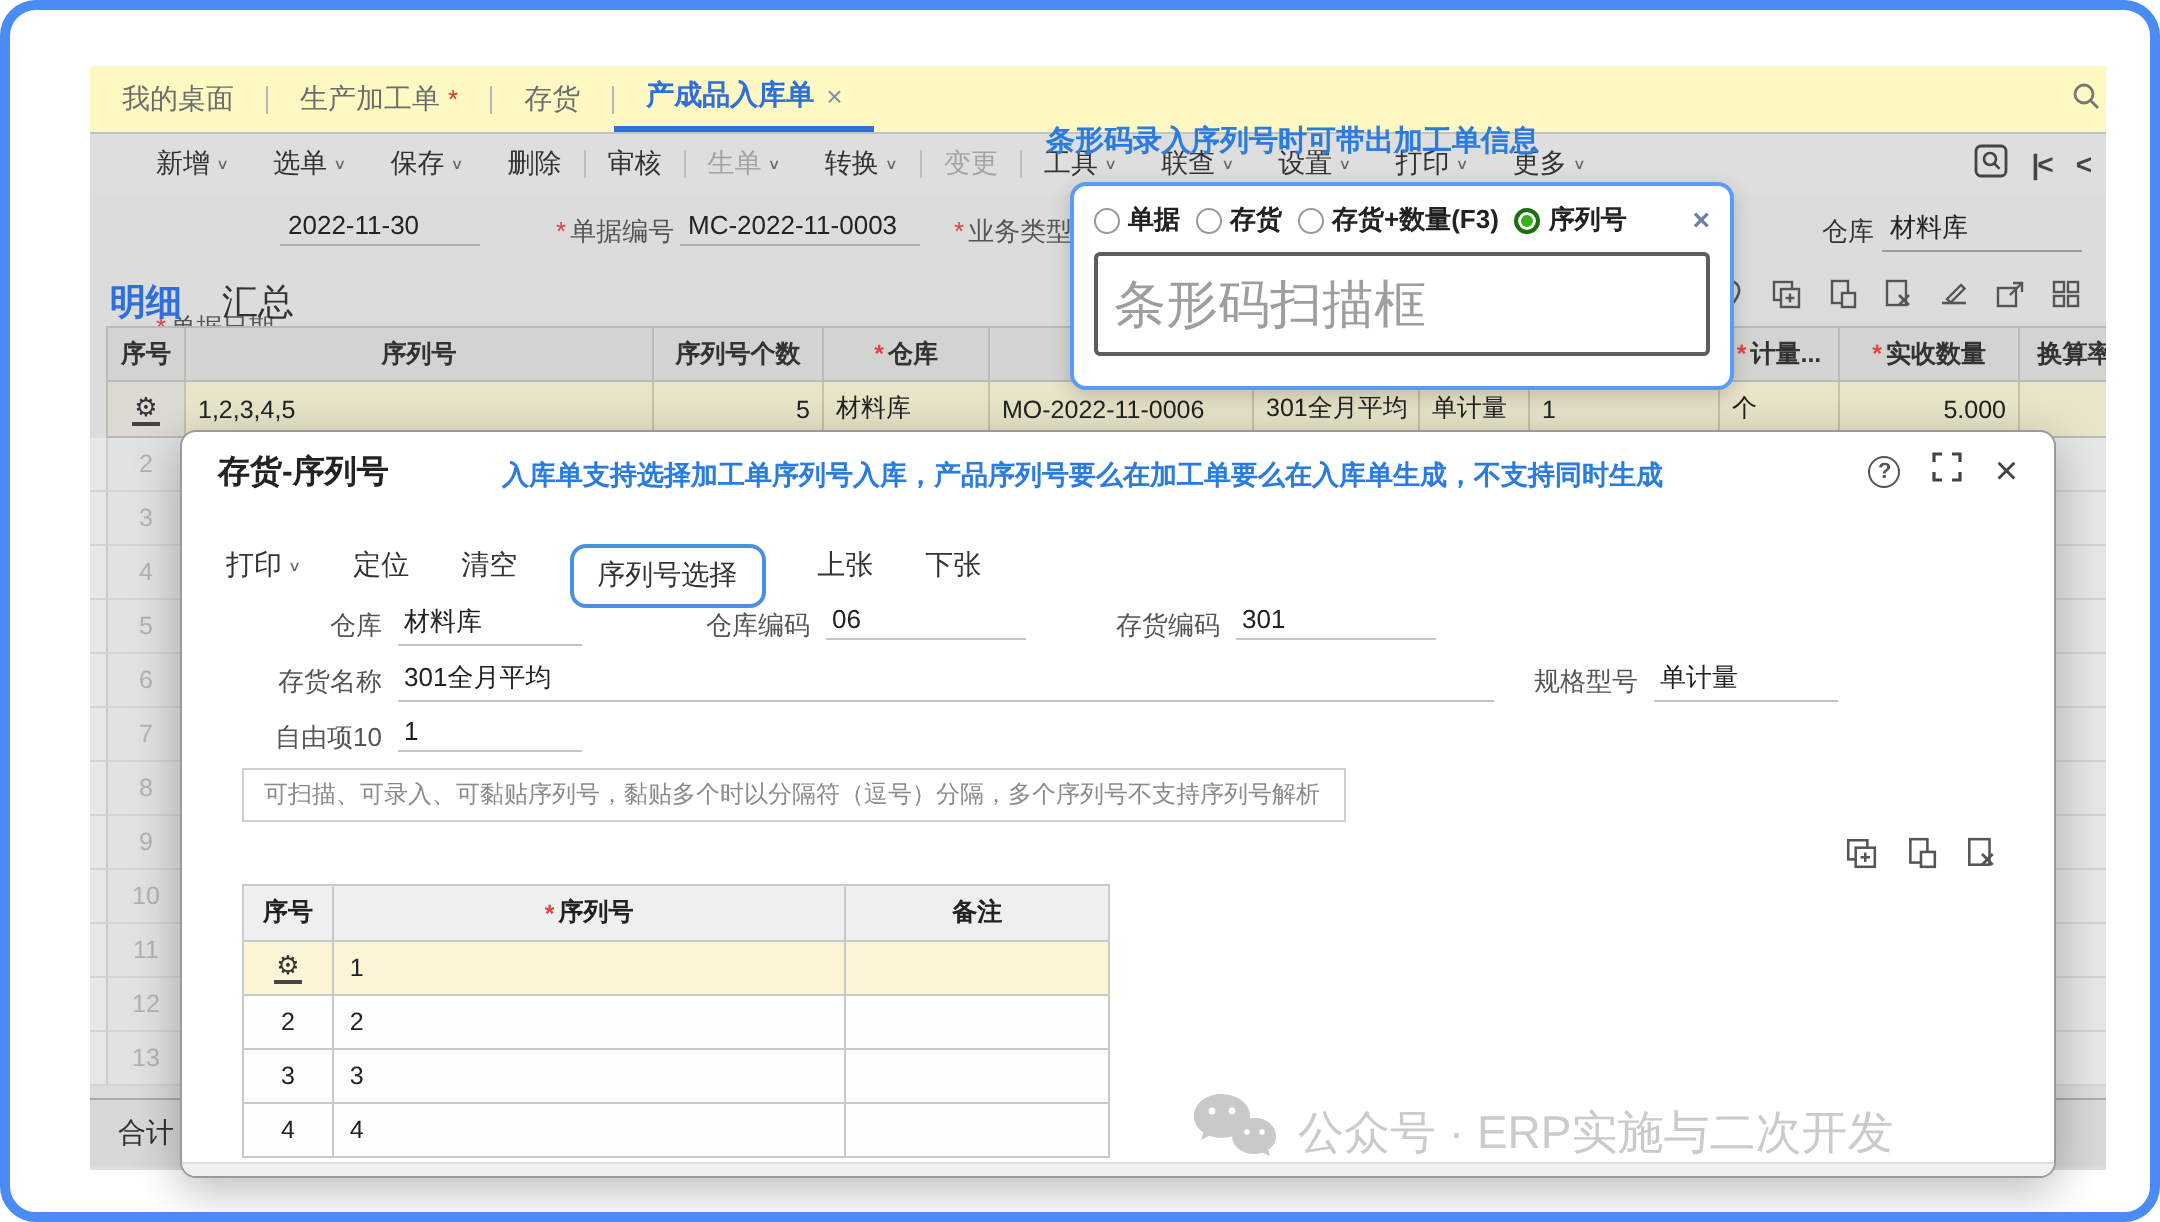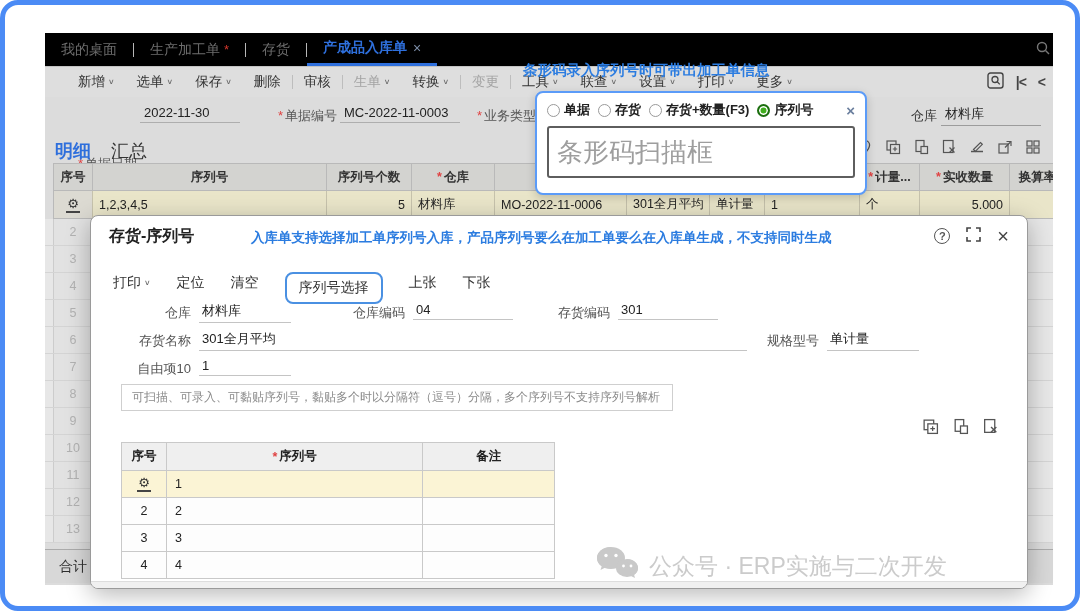--- a/index.html
+++ b/index.html
@@ -6,21 +6,21 @@
   body { background:#fff; font-family:"Liberation Sans","DejaVu Sans",sans-serif; }
   .frame { position:relative; width:1080px; height:611px; background:#fff;
            border:5px solid #4b8bf5; border-radius:18px; overflow:hidden; }
   .abs { position:absolute; }
 
   
   .app { position:absolute; left:40px; top:28px; width:1008px; height:552px;
          background:#dcdcdc; overflow:hidden; font-size:13px; color:#333; }
 
   
-  .tabbar { position:absolute; left:0; top:0; width:100%; height:34px; background:#000000;
+  .tabbar { position:absolute; left:0; top:0; width:100%; height:34px; background:#fef9c3;
             display:flex; align-items:stretch; border-bottom:1px solid #c3c3c3; }
   .tab { display:flex; align-items:center; gap:6px; padding:0 16px; font-size:14px; color:#6d6d6d; }
   .tab .dirty { color:#d5372c; font-size:13px; margin-left:-2px; }
   .tab.active { color:#2e6fdc; font-weight:bold; border-bottom:3px solid #2e6fdc; }
   .tab.active .tclose { color:#7d8ea8; font-weight:normal; font-size:14px; }
   .tabsep { width:1px; height:14px; background:#b7b7b7; align-self:center; }
   .tabbar-search { margin-left:auto; align-self:center; margin-right:2px; }
 
   
   .toolbar { position:absolute; left:0; top:34px; width:100%; height:30px; background:#dedede;
@@ -411,21 +411,21 @@
           <span>上张</span>
         </span>
       <span class="ti">
           <span>下张</span>
         </span>
     </div>
 
     <span class="mlbl" style="left:40px; top:88px; width:60px;">仓库</span>
     <span class="mval" style="left:108px; top:86px; width:92px;">材料库</span>
     <span class="mlbl" style="left:250px; top:88px; width:64px;">仓库编码</span>
-    <span class="mval" style="left:322px; top:86px; width:100px;">04</span>
+    <span class="mval" style="left:322px; top:86px; width:100px;">06</span>
     <span class="mlbl" style="left:455px; top:88px; width:64px;">存货编码</span>
     <span class="mval" style="left:527px; top:86px; width:100px;">301</span>
 
     <span class="mlbl" style="left:36px; top:116px; width:64px;">存货名称</span>
     <span class="mval" style="left:108px; top:114px; width:548px;">301全月平均</span>
     <span class="mlbl" style="left:664px; top:116px; width:64px;">规格型号</span>
     <span class="mval" style="left:736px; top:114px; width:92px;">单计量</span>
 
     <span class="mlbl" style="left:36px; top:144px; width:64px;">自由项10</span>
     <span class="mval" style="left:108px; top:142px; width:92px;">1</span>

